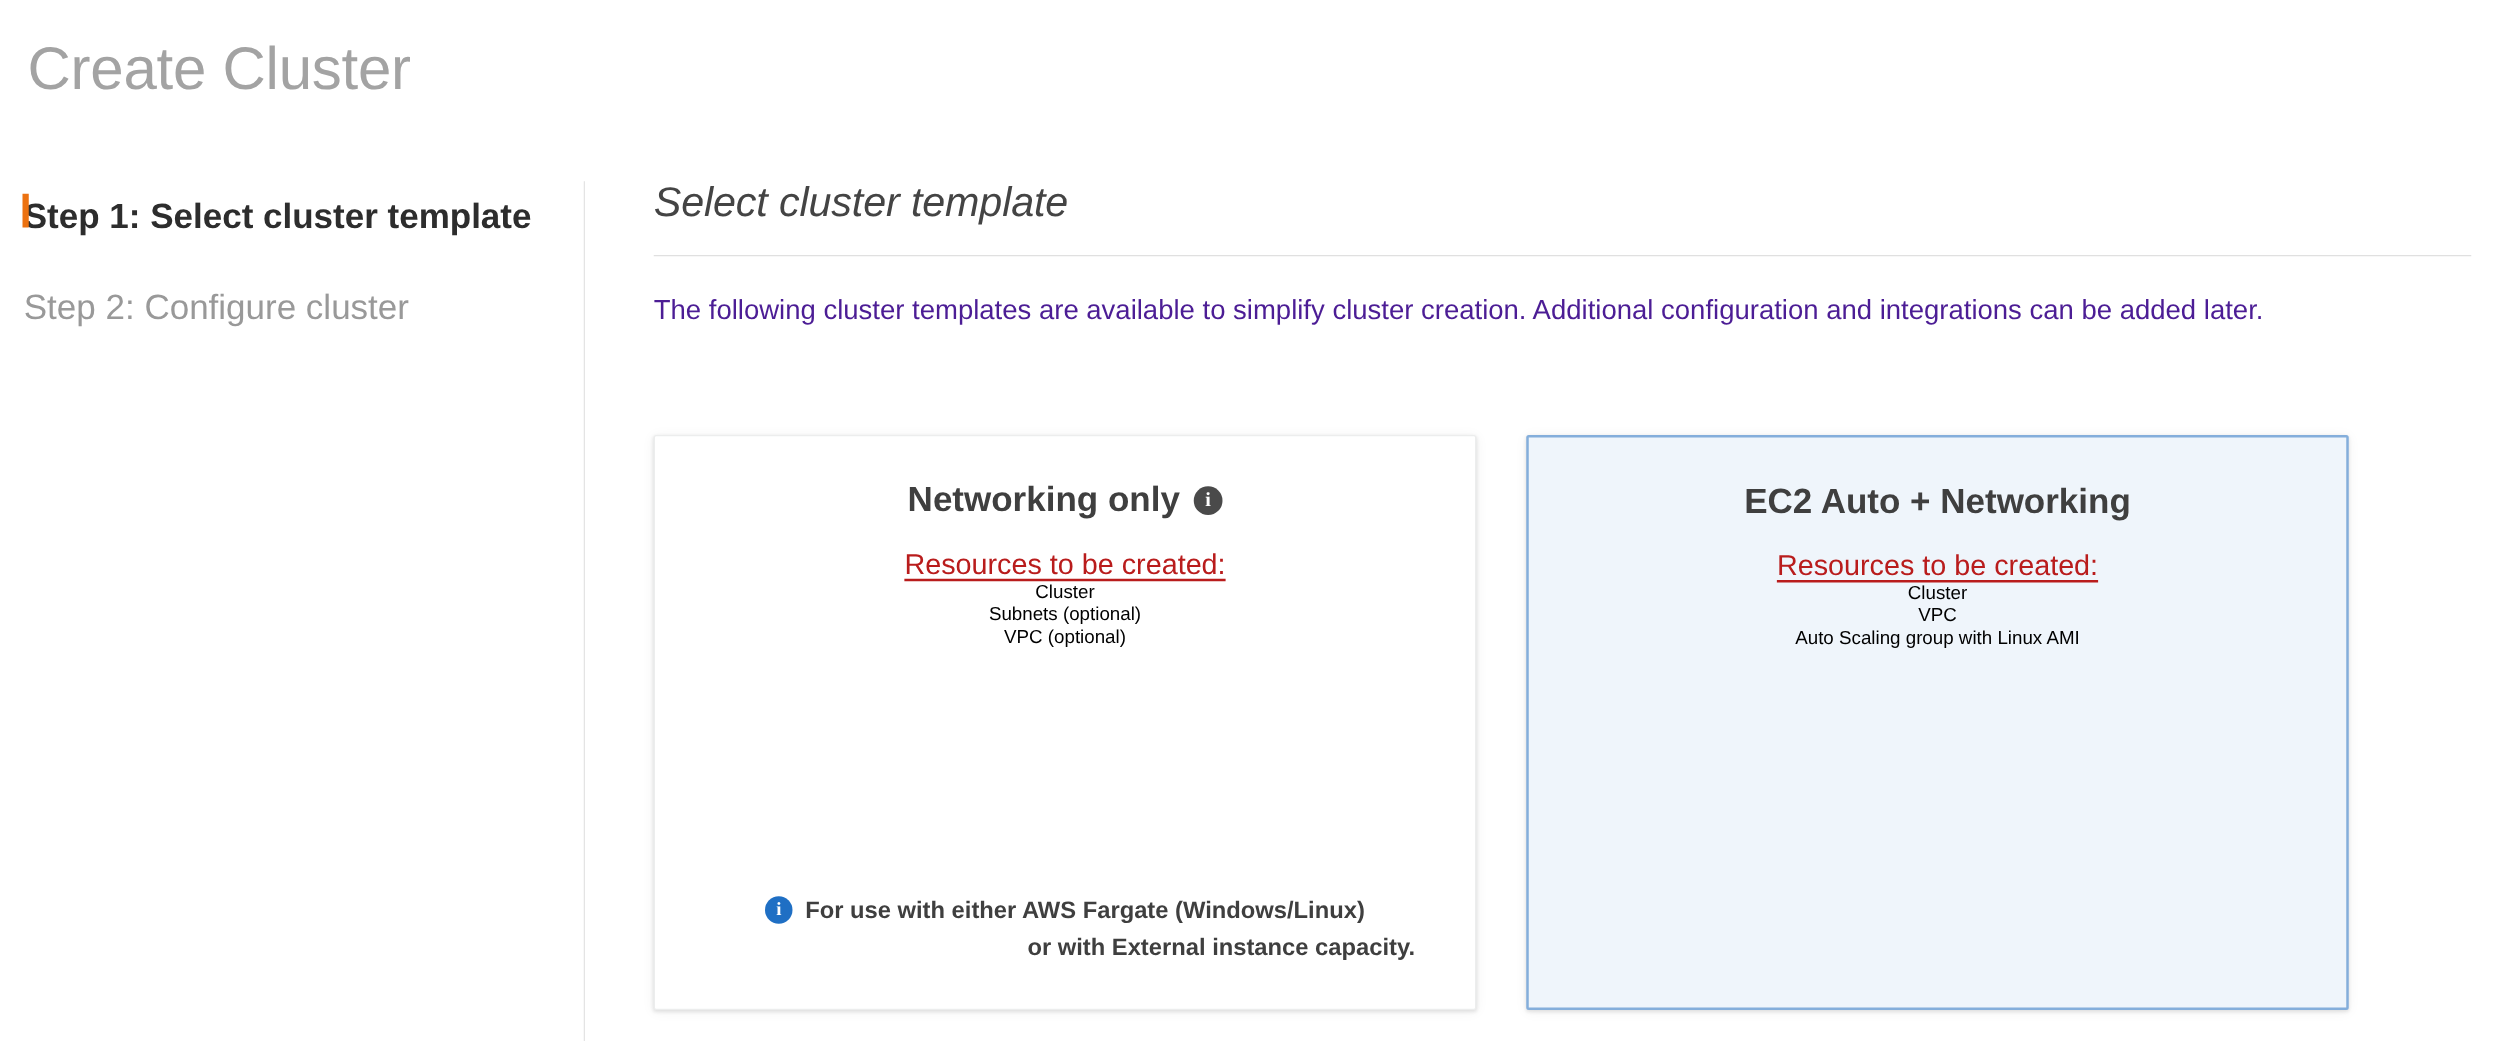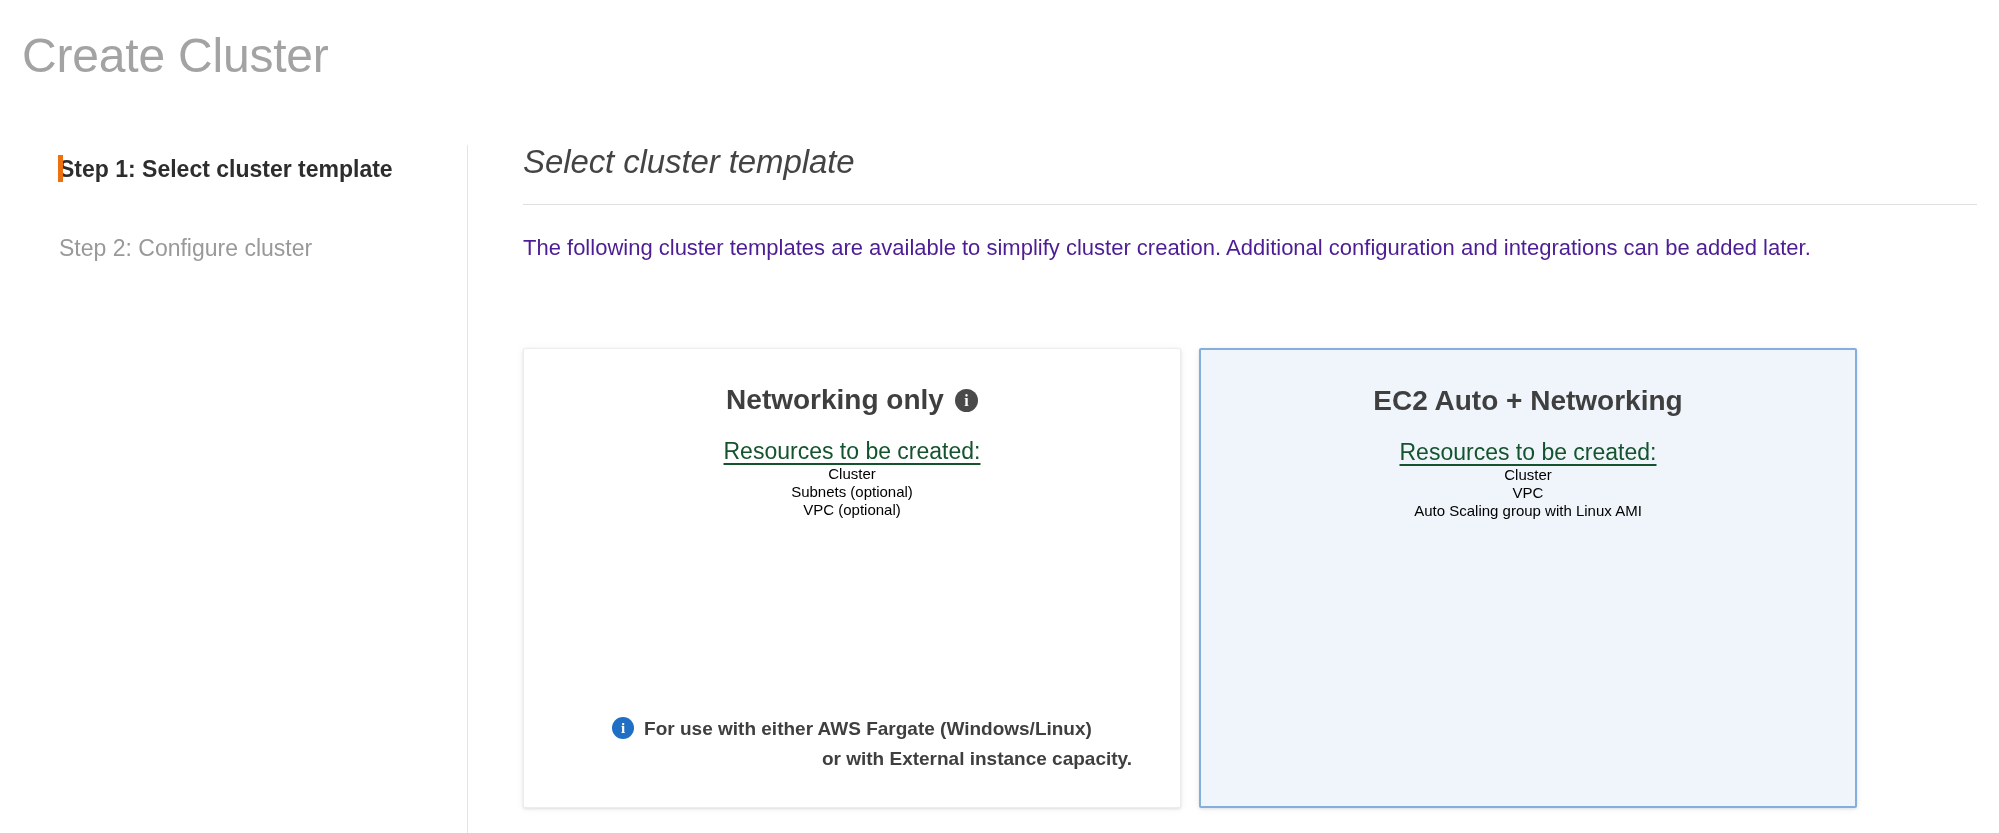--- a/index.html
+++ b/index.html
@@ -46,27 +46,26 @@
     left: 467px;
     top: 145px;
     width: 1px;
     height: 688px;
     background: #e4e4e4;
   }
 
   .step {
     position: relative;
     padding-left: 19px;
-    font-size: 23px;
+    font-size: 28px;
     line-height: 1.2;
-    margin-left: 40px;
   }
 
   .step.step-1 { top: 11px; }
-  .step.step-2 { top: 62px; }
+  .step.step-2 { top: 50px; }
 
   .step-active {
     font-weight: bold;
     color: #2d2d2d;
   }
 
   .step-inactive {
     font-weight: 400;
     color: #999999;
   }
@@ -111,21 +110,21 @@
     line-height: 1.42;
     color: #4c1d95;
   }
 
   
   .cards {
     position: absolute;
     left: 0;
     top: 203px;
     display: flex;
-    gap: 18px;
+    gap: 40px;
   }
 
   .card {
     position: relative;
     width: 658px;
     height: 460px;
     padding: 34px 26px 20px 26px;
     background: #ffffff;
     border: 1px solid #eceded;
     border-radius: 2px;
@@ -164,21 +163,21 @@
     color: #ffffff;
     font-size: 16px;
     font-weight: bold;
     font-family: "Liberation Serif", serif;
     line-height: 23px;
   }
 
   .card-subtitle {
     margin-top: 21px;
     font-size: 23px;
-    color: #14532d;
+    color: #b91c1c;
     text-decoration: underline;
     text-underline-offset: 4px;
   }
 
   .resource-list {
     list-style: none;
   }
 
   .resource-item {
     font-size: 15px;

